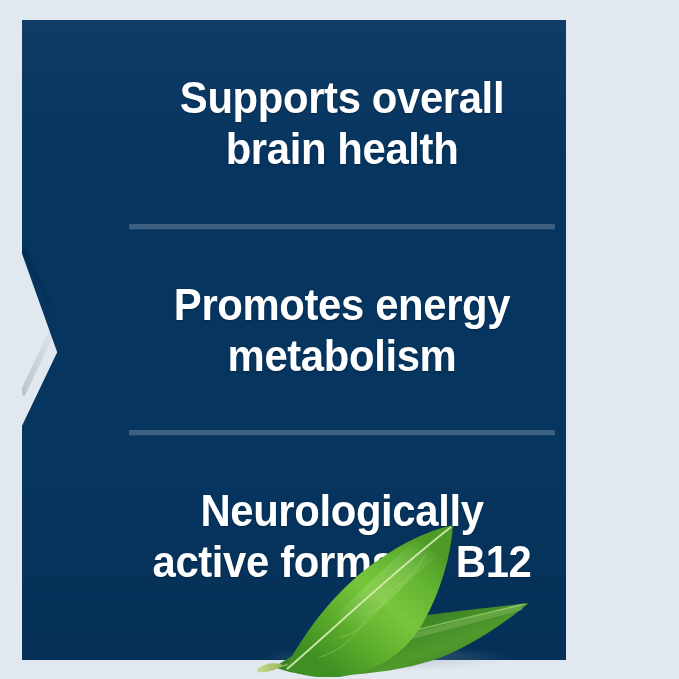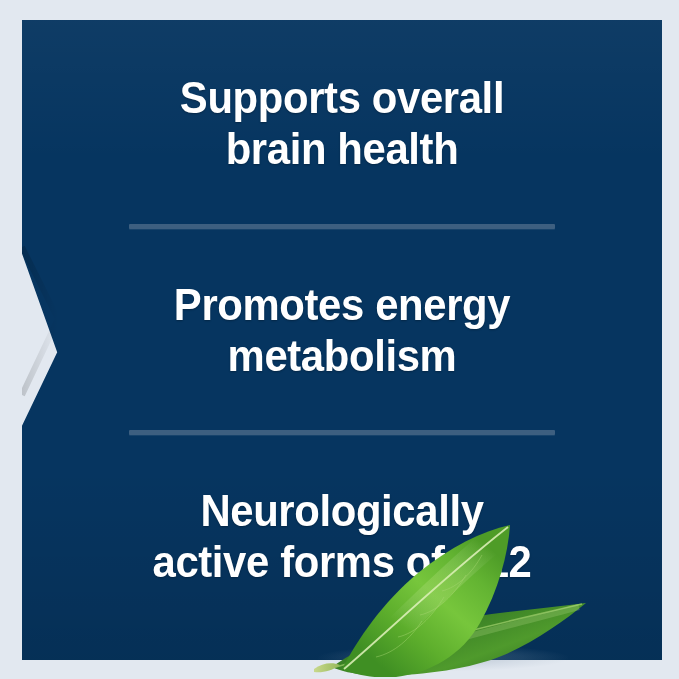--- a/index.html
+++ b/index.html
@@ -10,21 +10,21 @@
   body {
     width: 679px;
     height: 679px;
     overflow: hidden;
     font-family: "Liberation Sans", sans-serif;
     background: #e2e8f0;
   }
 
   #stage {
     position: relative;
-    width: 679px;
+    width: 566px;
     height: 679px;
     background: #b91c1c;
     overflow: hidden;
   }
 
   
   .frame-bg {
     position: absolute;
     inset: 0;
     background: #e2e8f0;

